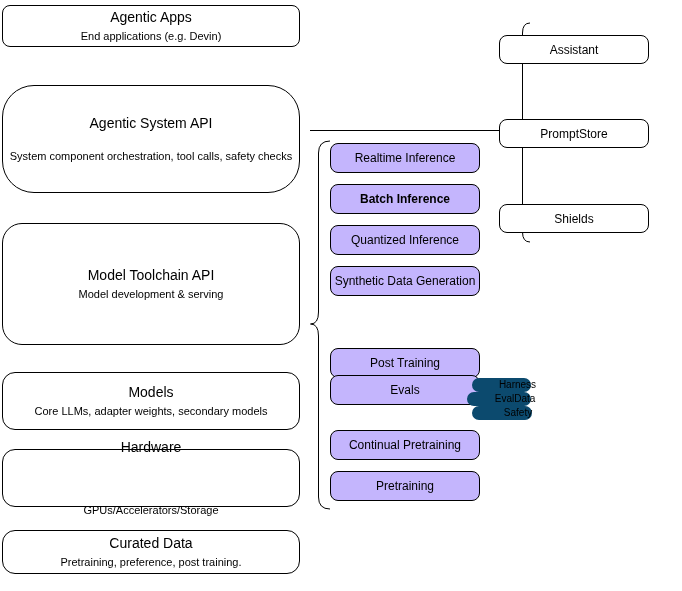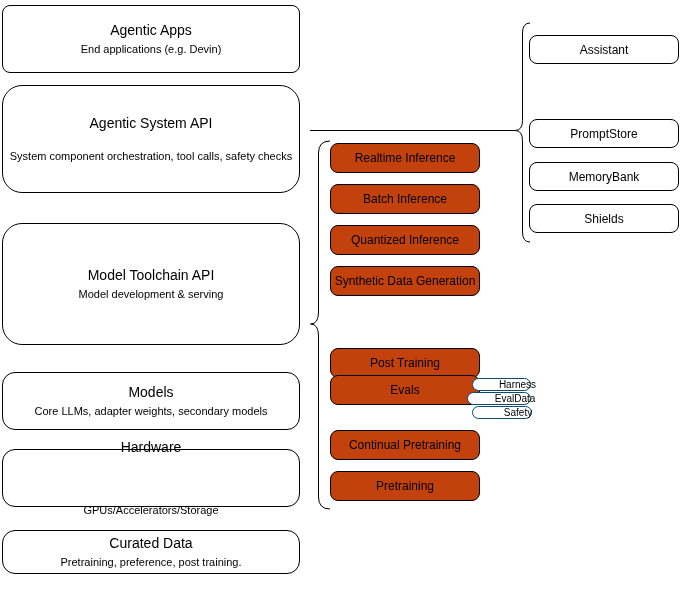--- a/index.html
+++ b/index.html
@@ -12,57 +12,57 @@
   .stack-box{
     position:absolute;left:2px;width:298px;box-sizing:border-box;
     border:1px solid #000;background:#fff;z-index:2;
     display:flex;flex-direction:column;align-items:center;justify-content:center;
     gap:4px;text-align:center;
   }
   .box-title{font-size:14px;line-height:1.1;}
   .box-subtitle{font-size:11px;line-height:1.1;}
   .mid-box{
     position:absolute;left:330px;width:150px;height:30px;box-sizing:border-box;
-    border:1px solid #000;border-radius:8px;background:#c2410c;z-index:2;
+    border:1px solid #000;border-radius:8px;background:#c4b5fd;z-index:2;
     display:flex;align-items:center;justify-content:center;
     font-size:12px;text-align:center;
   }
   .right-box{
-    position:absolute;left:529px;width:150px;height:29px;box-sizing:border-box;
+    position:absolute;left:499px;width:150px;height:29px;box-sizing:border-box;
     border:1px solid #000;border-radius:8px;background:#fff;z-index:2;
     display:flex;align-items:center;justify-content:center;
     font-size:12px;text-align:left;
   }
   .pill{
     position:absolute;box-sizing:border-box;
-    border:1px solid #0c4a6e;border-radius:8px;background:#fff;z-index:3;
+    border:7px solid #0c4a6e;border-radius:8px;background:#fff;z-index:3;
     display:flex;align-items:center;justify-content:center;
     font-size:10px;line-height:1;text-align:center;padding-left:32px;
   }
 </style>
 </head>
 <body>
 
 <div class="canvas">
 
   <svg class="overlay" viewBox="0 0 682 591">
 
     <line x1="310" y1="130.5" x2="515" y2="130.5"></line>
 
     <path d="M 330 141 Q 318.5 141 318.5 153 L 318.5 312 Q 318.5 324 310.5 324 Q 318.5 324 318.5 336 L 318.5 497 Q 318.5 509 330 509"></path>
 
     <path d="M 530 23 Q 522.5 23 522.5 33 L 522.5 120.5 Q 522.5 130.5 515 130.5 Q 522.5 130.5 522.5 140.5 L 522.5 232 Q 522.5 242 530 242"></path>
   </svg>
 
-  <div class="stack-box" style="top:5px;height:68px;border-radius:8px;">
+  <div class="stack-box" style="top:5px;height:42px;border-radius:8px;">
     <div class="box-title">Agentic Apps</div>
     <div class="box-subtitle">End applications (e.g. Devin)</div>
   </div>
 
-  <div class="stack-box" style="top:85px;height:108px;border-radius:20px;gap:18px;">
+  <div class="stack-box" style="top:85px;height:108px;border-radius:32px;gap:18px;">
     <div class="box-title">Agentic System API</div>
     <div class="box-subtitle">System component orchestration, tool calls, safety checks</div>
   </div>
 
   <div class="stack-box" style="top:223px;height:122px;border-radius:20px;">
     <div class="box-title">Model Toolchain API</div>
     <div class="box-subtitle">Model development &amp; serving</div>
   </div>
 
   <div class="stack-box" style="top:372px;height:58px;border-radius:13px;">
@@ -76,21 +76,21 @@
   </div>
 
   <div class="stack-box" style="top:530px;height:44px;border-radius:13px;">
     <div class="box-title">Curated Data</div>
     <div class="box-subtitle">Pretraining, preference, post training.</div>
   </div>
 
   <div class="mid-box" style="top:143px;">
     <span>Realtime Inference</span>
   </div>
-  <div class="mid-box" style="top:184px;">
+  <div class="mid-box" style="top:184px;font-weight:bold;">
     <span>Batch Inference</span>
   </div>
   <div class="mid-box" style="top:266px;">
     <span>Synthetic Data Generation</span>
   </div>
   <div class="mid-box" style="top:225px;">
     <span>Quantized Inference</span>
   </div>
   <div class="mid-box" style="top:348px;">
     <span>Post Training</span>
@@ -114,20 +114,17 @@
   <div class="pill" style="left:472px;top:406px;width:60px;height:13px;">
     <span>Safety</span>
   </div>
 
   <div class="right-box" style="top:35px;">
     <span>Assistant</span>
   </div>
   <div class="right-box" style="top:119px;">
     <span>PromptStore</span>
   </div>
-  <div class="right-box" style="top:162px;">
-    <span>MemoryBank</span>
-  </div>
   <div class="right-box" style="top:204px;">
     <span>Shields</span>
   </div>
 
 </div>
 
 </body></html>

